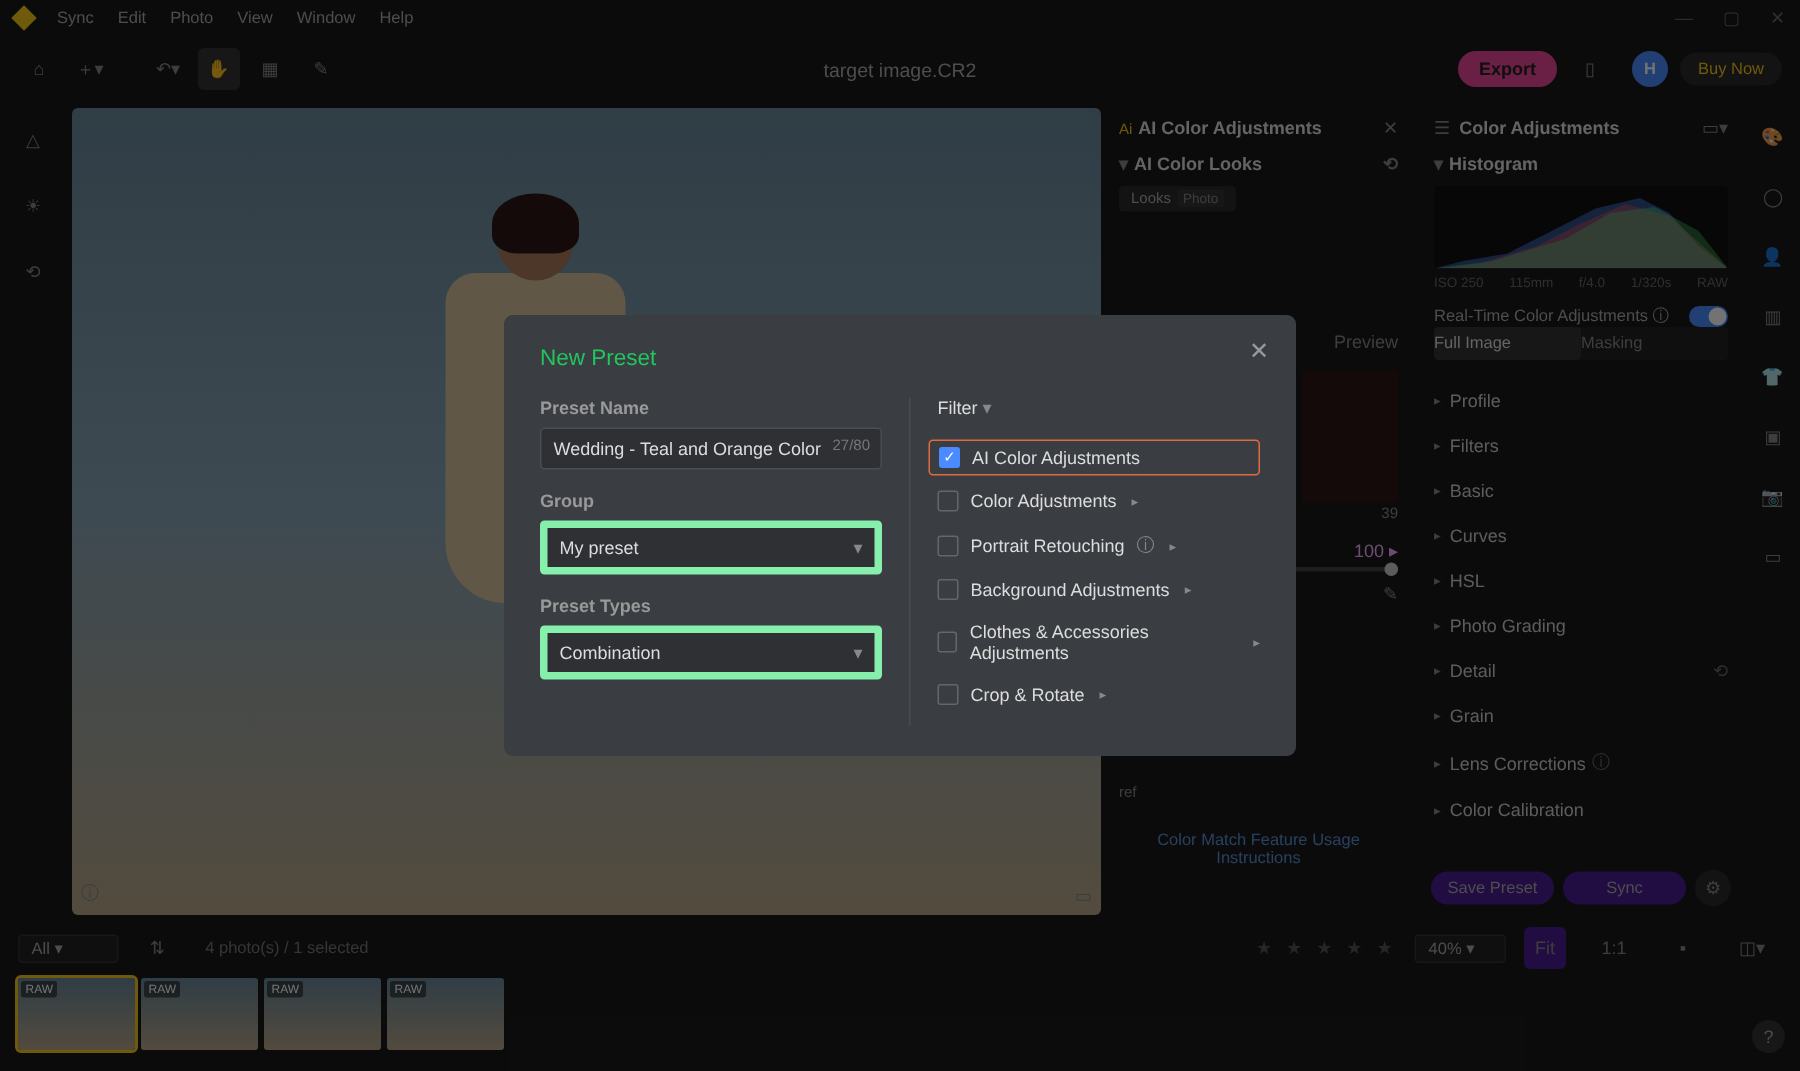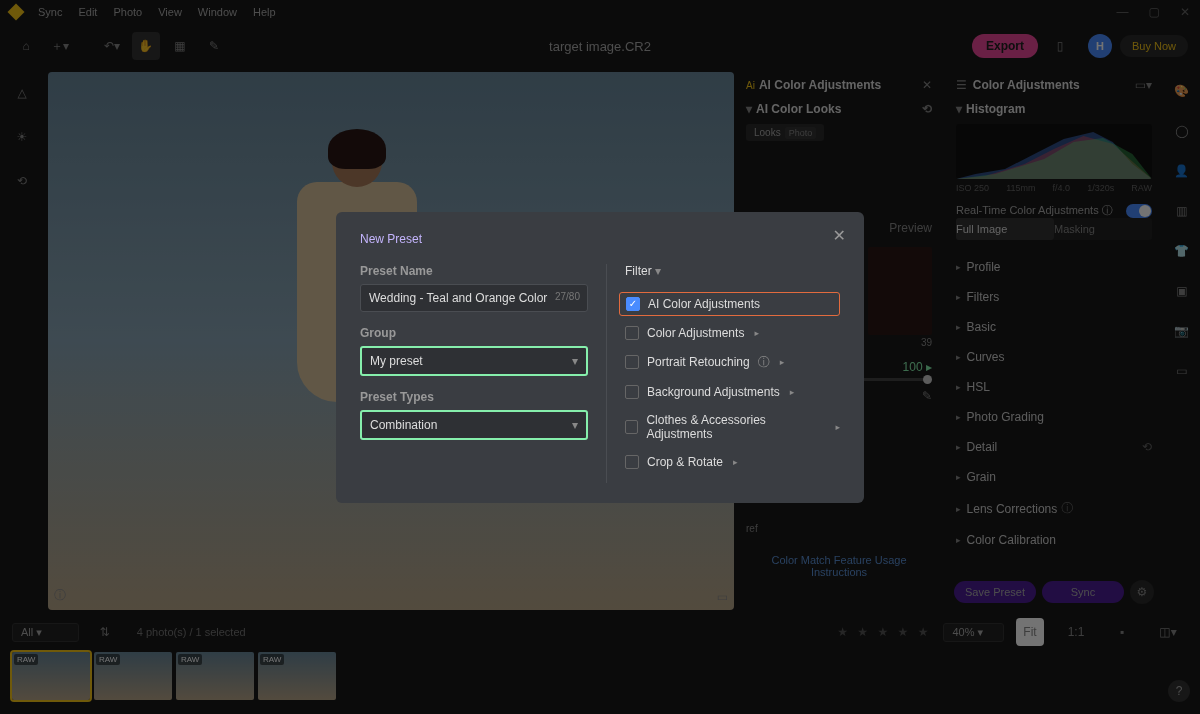--- a/index.html
+++ b/index.html
@@ -80,31 +80,31 @@
 .fs-info { color: #777; font-size: 11px; }
 .stars { color: #555; letter-spacing: 3px; margin-left: auto; }
 .thumbs { display: flex; gap: 4px; margin-top: 8px; }
 .thumb { width: 78px; height: 48px; background: linear-gradient(#6a889b,#b8a68a); border-radius: 2px; position: relative; cursor: pointer; }
 .thumb.sel { outline: 2px solid #f5c518; }
 .thumb .raw { position: absolute; top: 2px; left: 2px; font-size: 8px; color: #fff; background: rgba(0,0,0,.5); padding: 1px 3px; border-radius: 2px; }
 
 
 .overlay { position: absolute; inset: 0; background: rgba(0,0,0,.55); display: flex; align-items: center; justify-content: center; z-index: 1000; }
 .modal { width: 528px; background: #3a3d42; border-radius: 6px; padding: 20px 24px; position: relative; }
-.modal-title { font-size: 12px; color: #c4b5fd; margin-bottom: 18px; }
+.modal-title { font-size: 15px; color: #22c55e; margin-bottom: 18px; }
 .modal-close { position: absolute; top: 14px; right: 18px; color: #999; cursor: pointer; font-size: 16px; }
 .modal-body { display: flex; gap: 0; }
 .modal-left { width: 246px; padding-right: 18px; }
 .modal-right { flex: 1; padding-left: 18px; border-left: 1px solid #4a4d52; }
 .field-label { font-size: 12px; color: #999; margin-bottom: 6px; margin-top: 14px; font-weight: bold; }
 .field-label:first-child { margin-top: 0; }
 .text-input { width: 100%; background: #2e3034; border: 1px solid #4a4d52; color: #ddd; padding: 6px 36px 6px 8px; border-radius: 3px; font-size: 12px; position: relative; }
 .input-wrap { position: relative; }
 .char-count { position: absolute; right: 8px; top: 7px; font-size: 10px; color: #777; }
-.select-input { width: 100%; background: #2e3034; border: 2px solid #86efac; color: #ddd; padding: 6px 8px; border-radius: 3px; font-size: 12px; display: flex; justify-content: space-between; align-items: center; cursor: pointer; }
+.select-input { width: 100%; background: #2e3034; border: 5px solid #86efac; color: #ddd; padding: 6px 8px; border-radius: 3px; font-size: 12px; display: flex; justify-content: space-between; align-items: center; cursor: pointer; }
 .filter-hdr { font-size: 12px; color: #ddd; margin-bottom: 14px; cursor: pointer; }
 .check-row { display: flex; align-items: center; gap: 8px; margin-bottom: 14px; font-size: 12px; color: #ddd; cursor: pointer; }
 .check-row .cb { width: 14px; height: 14px; border: 1px solid #666; border-radius: 2px; display: flex; align-items: center; justify-content: center; }
 .check-row .cb.checked { background: #4a8cff; border-color: #4a8cff; color: #fff; font-size: 10px; }
 .check-row.highlight { border: 1px solid #e26b3e; border-radius: 3px; padding: 4px 6px; margin-left: -6px; margin-bottom: 10px; }
 .check-row .expand { color: #888; font-size: 9px; margin-left: 2px; }
 .modal-footer { display: flex; justify-content: flex-end; gap: 10px; margin-top: 100px; }
 .btn-cancel { background: #5a5d62; color: #eee; border: none; padding: 6px 16px; border-radius: 14px; cursor: pointer; font-size: 12px; }
 .btn-save { background: #f5c518; color: #222; border: none; padding: 6px 20px; border-radius: 14px; cursor: pointer; font-size: 12px; font-weight: 600; outline: 2px solid #e26b3e; outline-offset: 2px; }
 
@@ -173,21 +173,21 @@
       <span style="color:#888">⟲</span>
     </div>
     <div class="tabs-row">
       <span class="tab-chip"><span>Looks</span><span class="badge">Photo</span></span>
     </div>
     <div class="preview-label">Preview</div>
     <div style="margin-top:12px;width:64px;height:88px;background:#2a1815;border-radius:2px;margin-left:auto"></div>
     <div style="text-align:right;color:#888;font-size:10px;margin-top:2px">39</div>
     <div class="slider-row">
       <span></span>
-      <span style="color:#86efac"><span>100</span> ▸</span>
+      <span style="color:#f0abfc"><span>100</span> ▸</span>
     </div>
     <div class="slider"></div>
     <div style="display:flex;justify-content:flex-end;margin-top:8px">
         <span style="color:#888">✎</span>
       </div>
     <div class="ref">ref</div>
     <div class="usage-link">Color Match Feature Usage Instructions</div>
   </div>
 
   <div class="panel-color">
@@ -281,21 +281,21 @@
   </div>
 </div>
 
 <div class="filmstrip">
   <div class="fs-top">
     <div class="fs-select"><span>All</span> ▾</div>
     <div class="tb-icon">⇅</div>
     <div class="fs-info">4 photo(s) / 1 selected</div>
     <div class="stars">★ ★ ★ ★ ★</div>
     <div class="fs-select" style="padding-right:20px"><span>40%</span> ▾</div>
-    <div class="tb-icon" style="background:#ffffff">Fit</div>
+    <div class="tb-icon" style="background:#4c1d95">Fit</div>
     <div class="tb-icon">1:1</div>
     <div class="tb-icon">▪</div>
     <div class="tb-icon">◫▾</div>
   </div>
   <div class="thumbs">
     <div class="thumb sel">
         <span class="raw">RAW</span>
       </div>
     <div class="thumb">
         <span class="raw">RAW</span>

